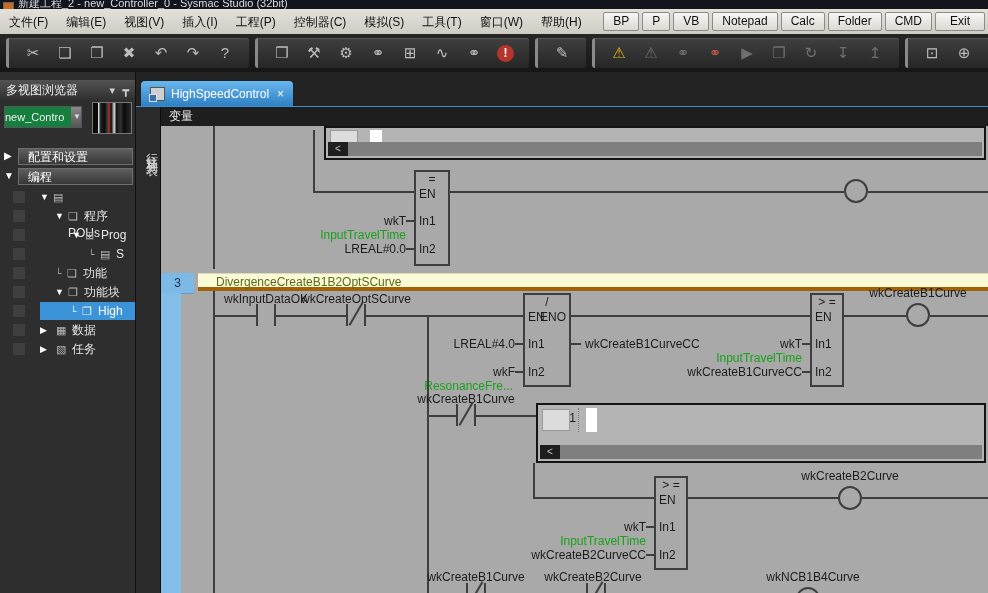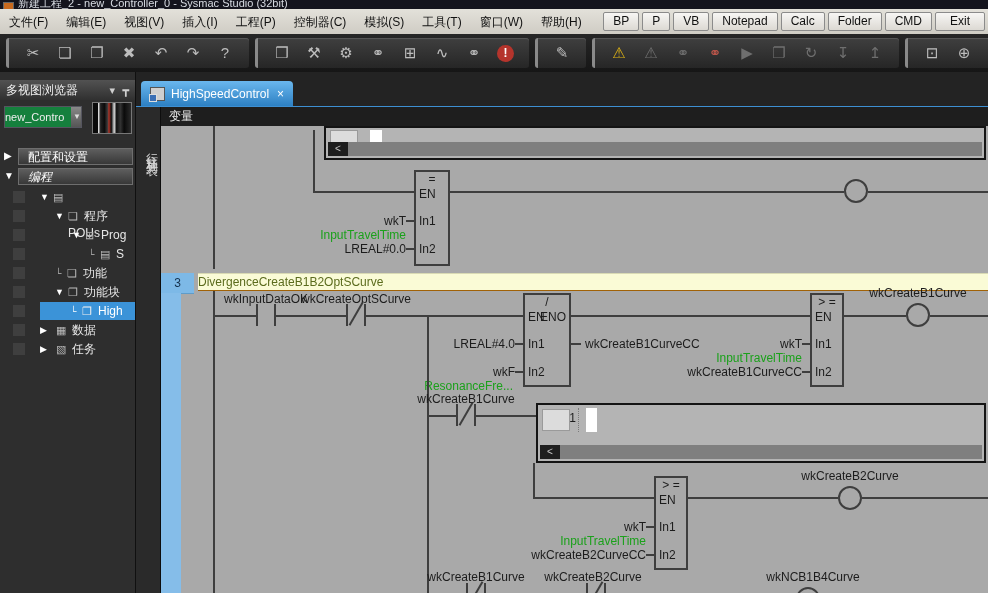--- a/index.html
+++ b/index.html
@@ -75,22 +75,22 @@
   .lbl{position:absolute;text-align:center;white-space:nowrap;}
   .ext{position:absolute;text-align:right;white-space:nowrap;}
   .grn{position:absolute;text-align:right;white-space:nowrap;color:#1ba11b;}
   .coil{position:absolute;width:24px;height:24px;border:2px solid #3e3e3e;border-radius:50%;
         background:#a9a9a9;box-sizing:border-box;}
   .contact{position:absolute;width:20px;height:22px;border-left:2px solid #3e3e3e;border-right:2px solid #3e3e3e;
            background:#a9a9a9;box-sizing:border-box;}
   .contact.nc::after{content:"";position:absolute;left:7px;top:-3px;width:2px;height:26px;background:#3e3e3e;
                      transform:rotate(30deg);}
   .rcomment{position:absolute;left:37px;top:147px;width:791px;height:18px;background:#fafbd6;
-            border-top:1px solid #d9dab4;border-bottom:1px solid #a16207;box-sizing:border-box;
-            color:#5b6b1d;line-height:16px;}
+            border-top:1px solid #d9dab4;border-bottom:4px solid #a16207;box-sizing:border-box;
+            color:#5b6b1d;line-height:16px;padding-left:18px;}
   .rungcell{position:absolute;left:0;top:147px;width:33px;height:20px;background:#7db9e7;color:#15314d;
             text-align:center;line-height:20px;border-bottom:1px solid #5f9cc9;}
   .rungstrip{position:absolute;left:0;top:167px;width:20px;height:301px;background:#85bde9;}
   .stbox{position:absolute;background:#b4b4b4;border:2px solid #141414;box-sizing:border-box;}
   .stbox .cellA{position:absolute;left:4px;top:4px;width:26px;height:20px;background:#dcdcdc;border:1px solid #9a9a9a;}
   .stbox .cursor{position:absolute;background:#fff;}
   .stbox .lno{position:absolute;text-align:right;}
   .stbox .code{position:absolute;white-space:nowrap;font-size:13px;}
   .stbox .sbar{position:absolute;left:2px;right:2px;bottom:2px;height:14px;background:#7f7f7f;}
   .stbox .sbtn{position:absolute;left:0;top:0;width:20px;height:14px;background:#1e1e1e;color:#c8c8c8;
@@ -181,21 +181,21 @@
       </div>
       <div class="sb-device">
         <span>new_Contro</span>
         <span class="sb-devbtn">▼</span>
       </div>
       <div class="sb-devimg"></div>
 
       <div class="sb-secbar" style="top:76px;">配置和设置</div>
       <span class="sb-exp" style="position:absolute;left:4px;top:78px;font-size:10px;color:#fff;">▶</span>
 
-      <div class="sb-secbar" style="top:96px;font-style:italic;">编程</div>
+      <div class="sb-secbar" style="top:96px;">编程</div>
       <span class="sb-exp" style="position:absolute;left:4px;top:98px;font-size:10px;color:#fff;">▼</span>
 
       <div class="trow" style="top:116px;">
         <span class="sq"></span>
         <span class="ex" style="left:40px;">▼</span>
         <span class="tic" style="left:53px;">▤</span>
         <span class="tlb" style="left:68px;margin-top:36px;">POUs</span>
       </div>
       <div class="trow" style="top:135px;">
         <span class="sq"></span>

